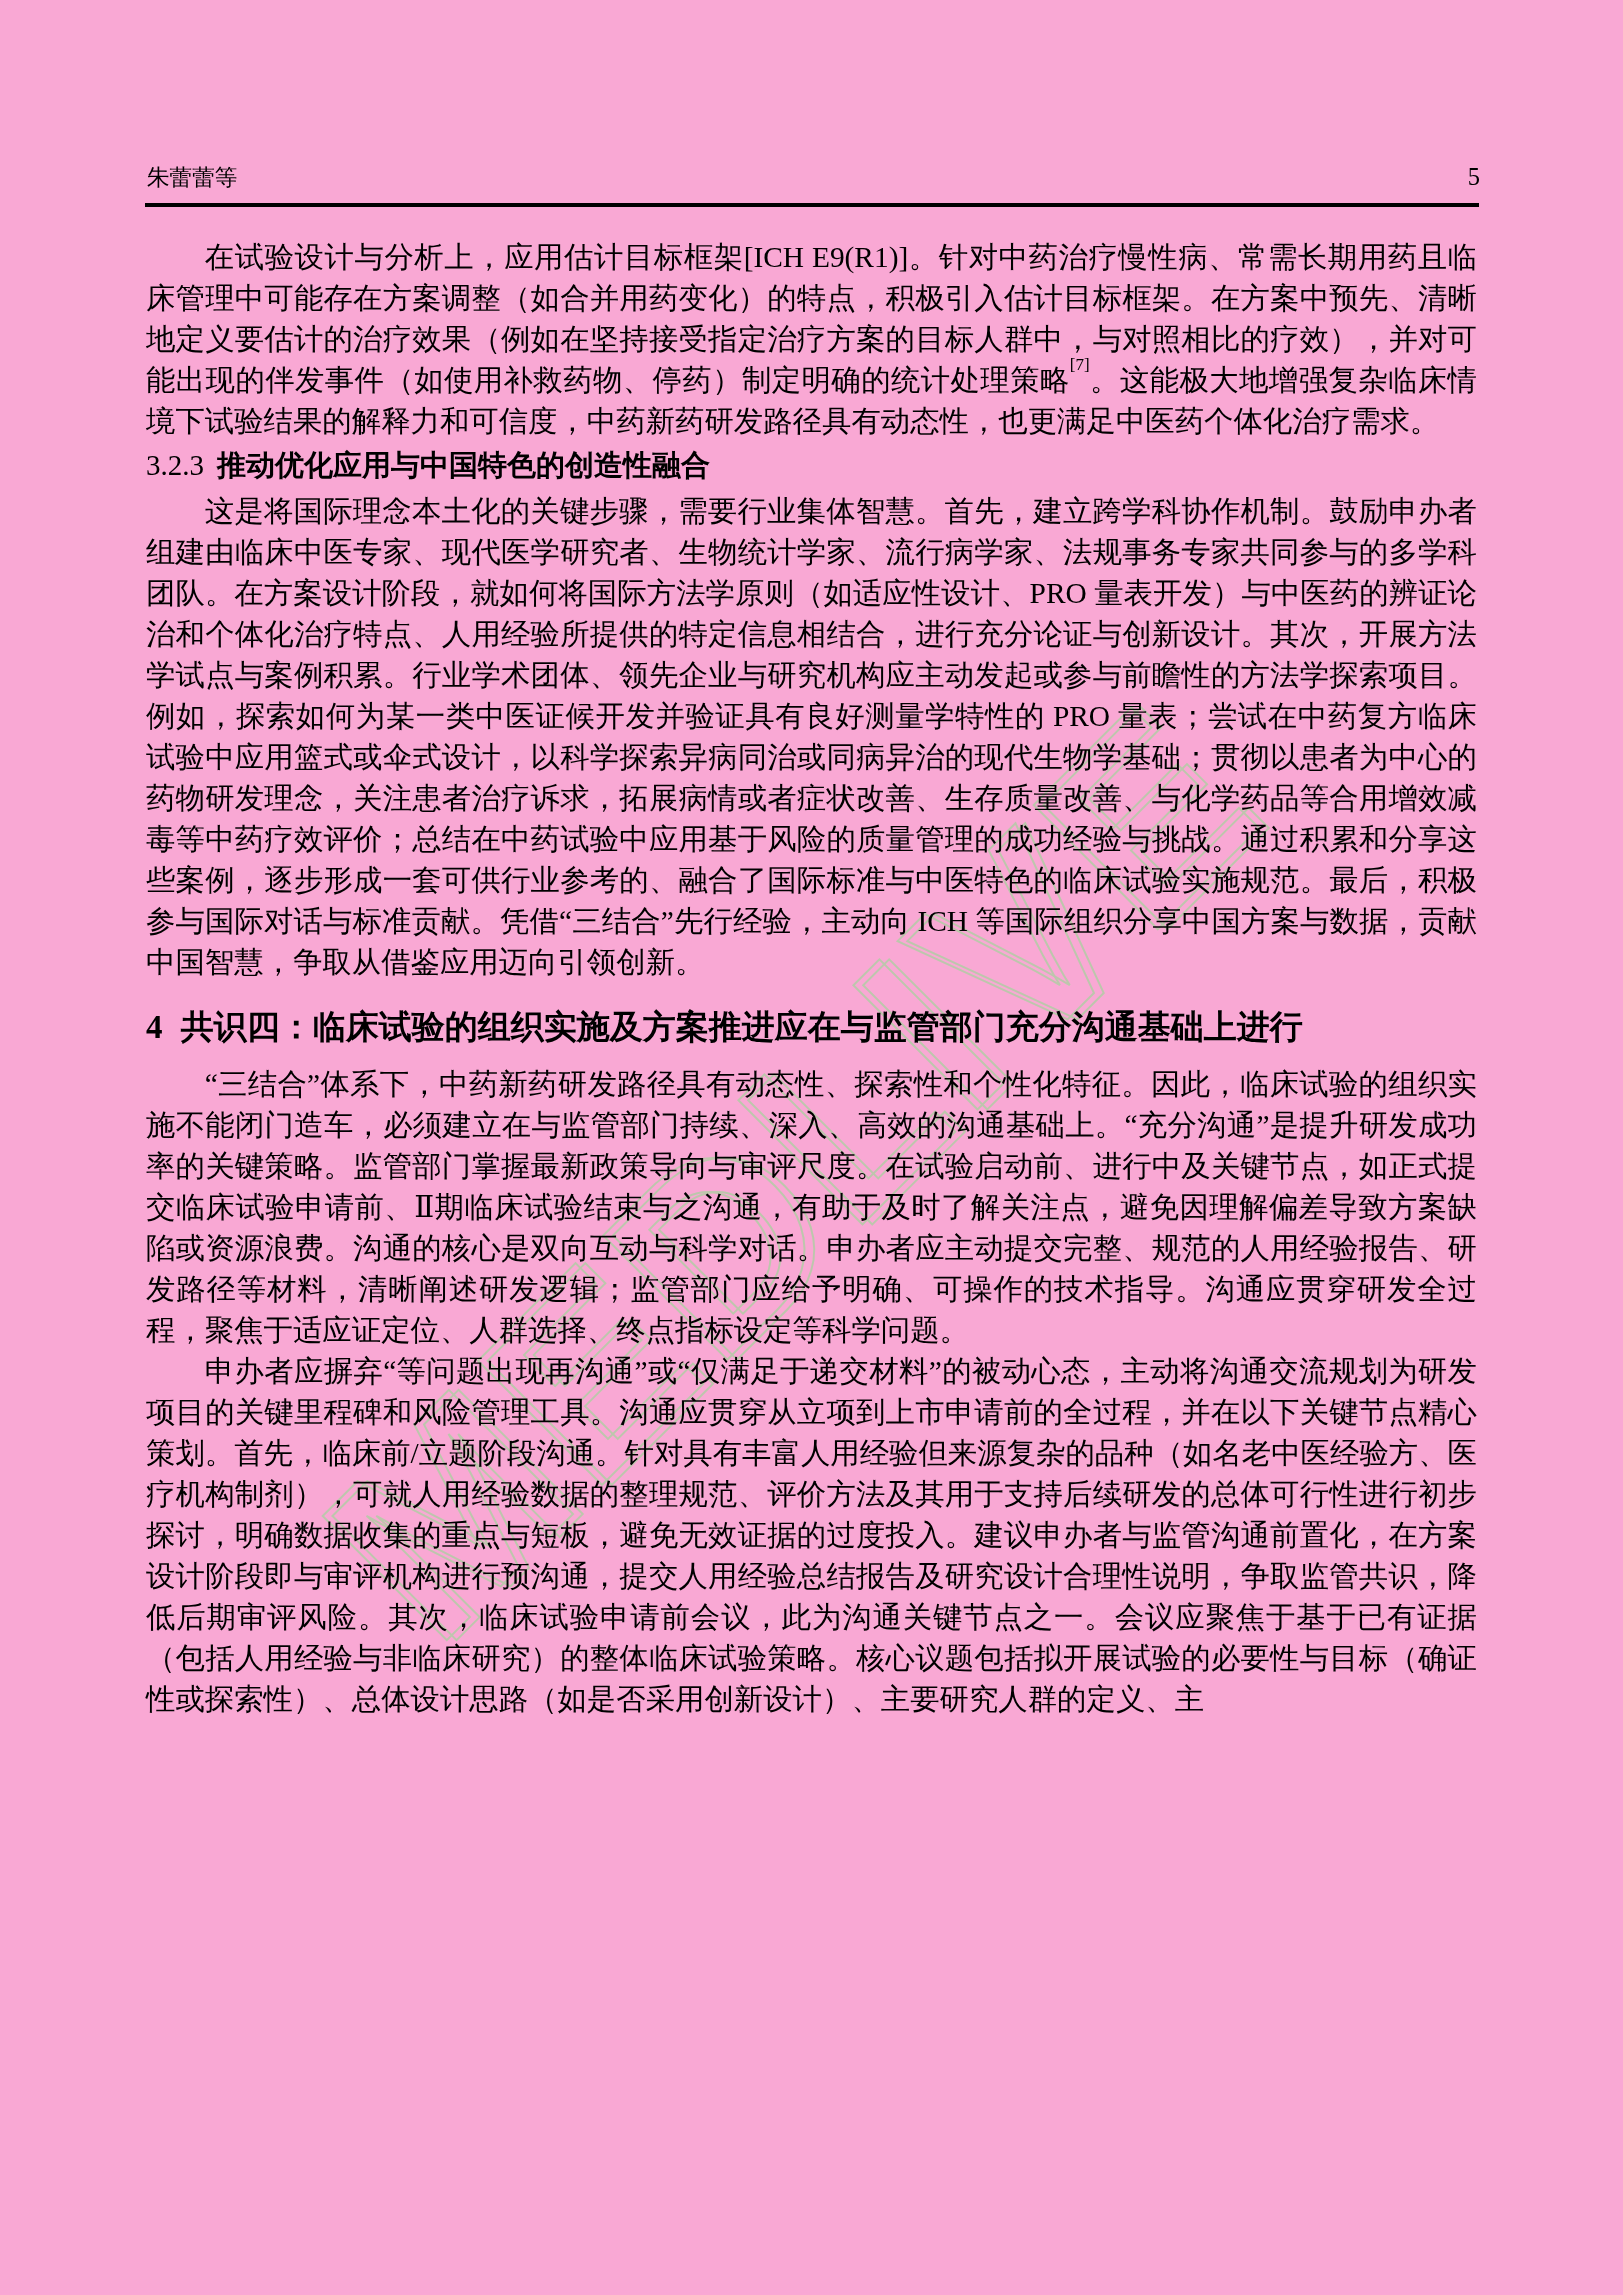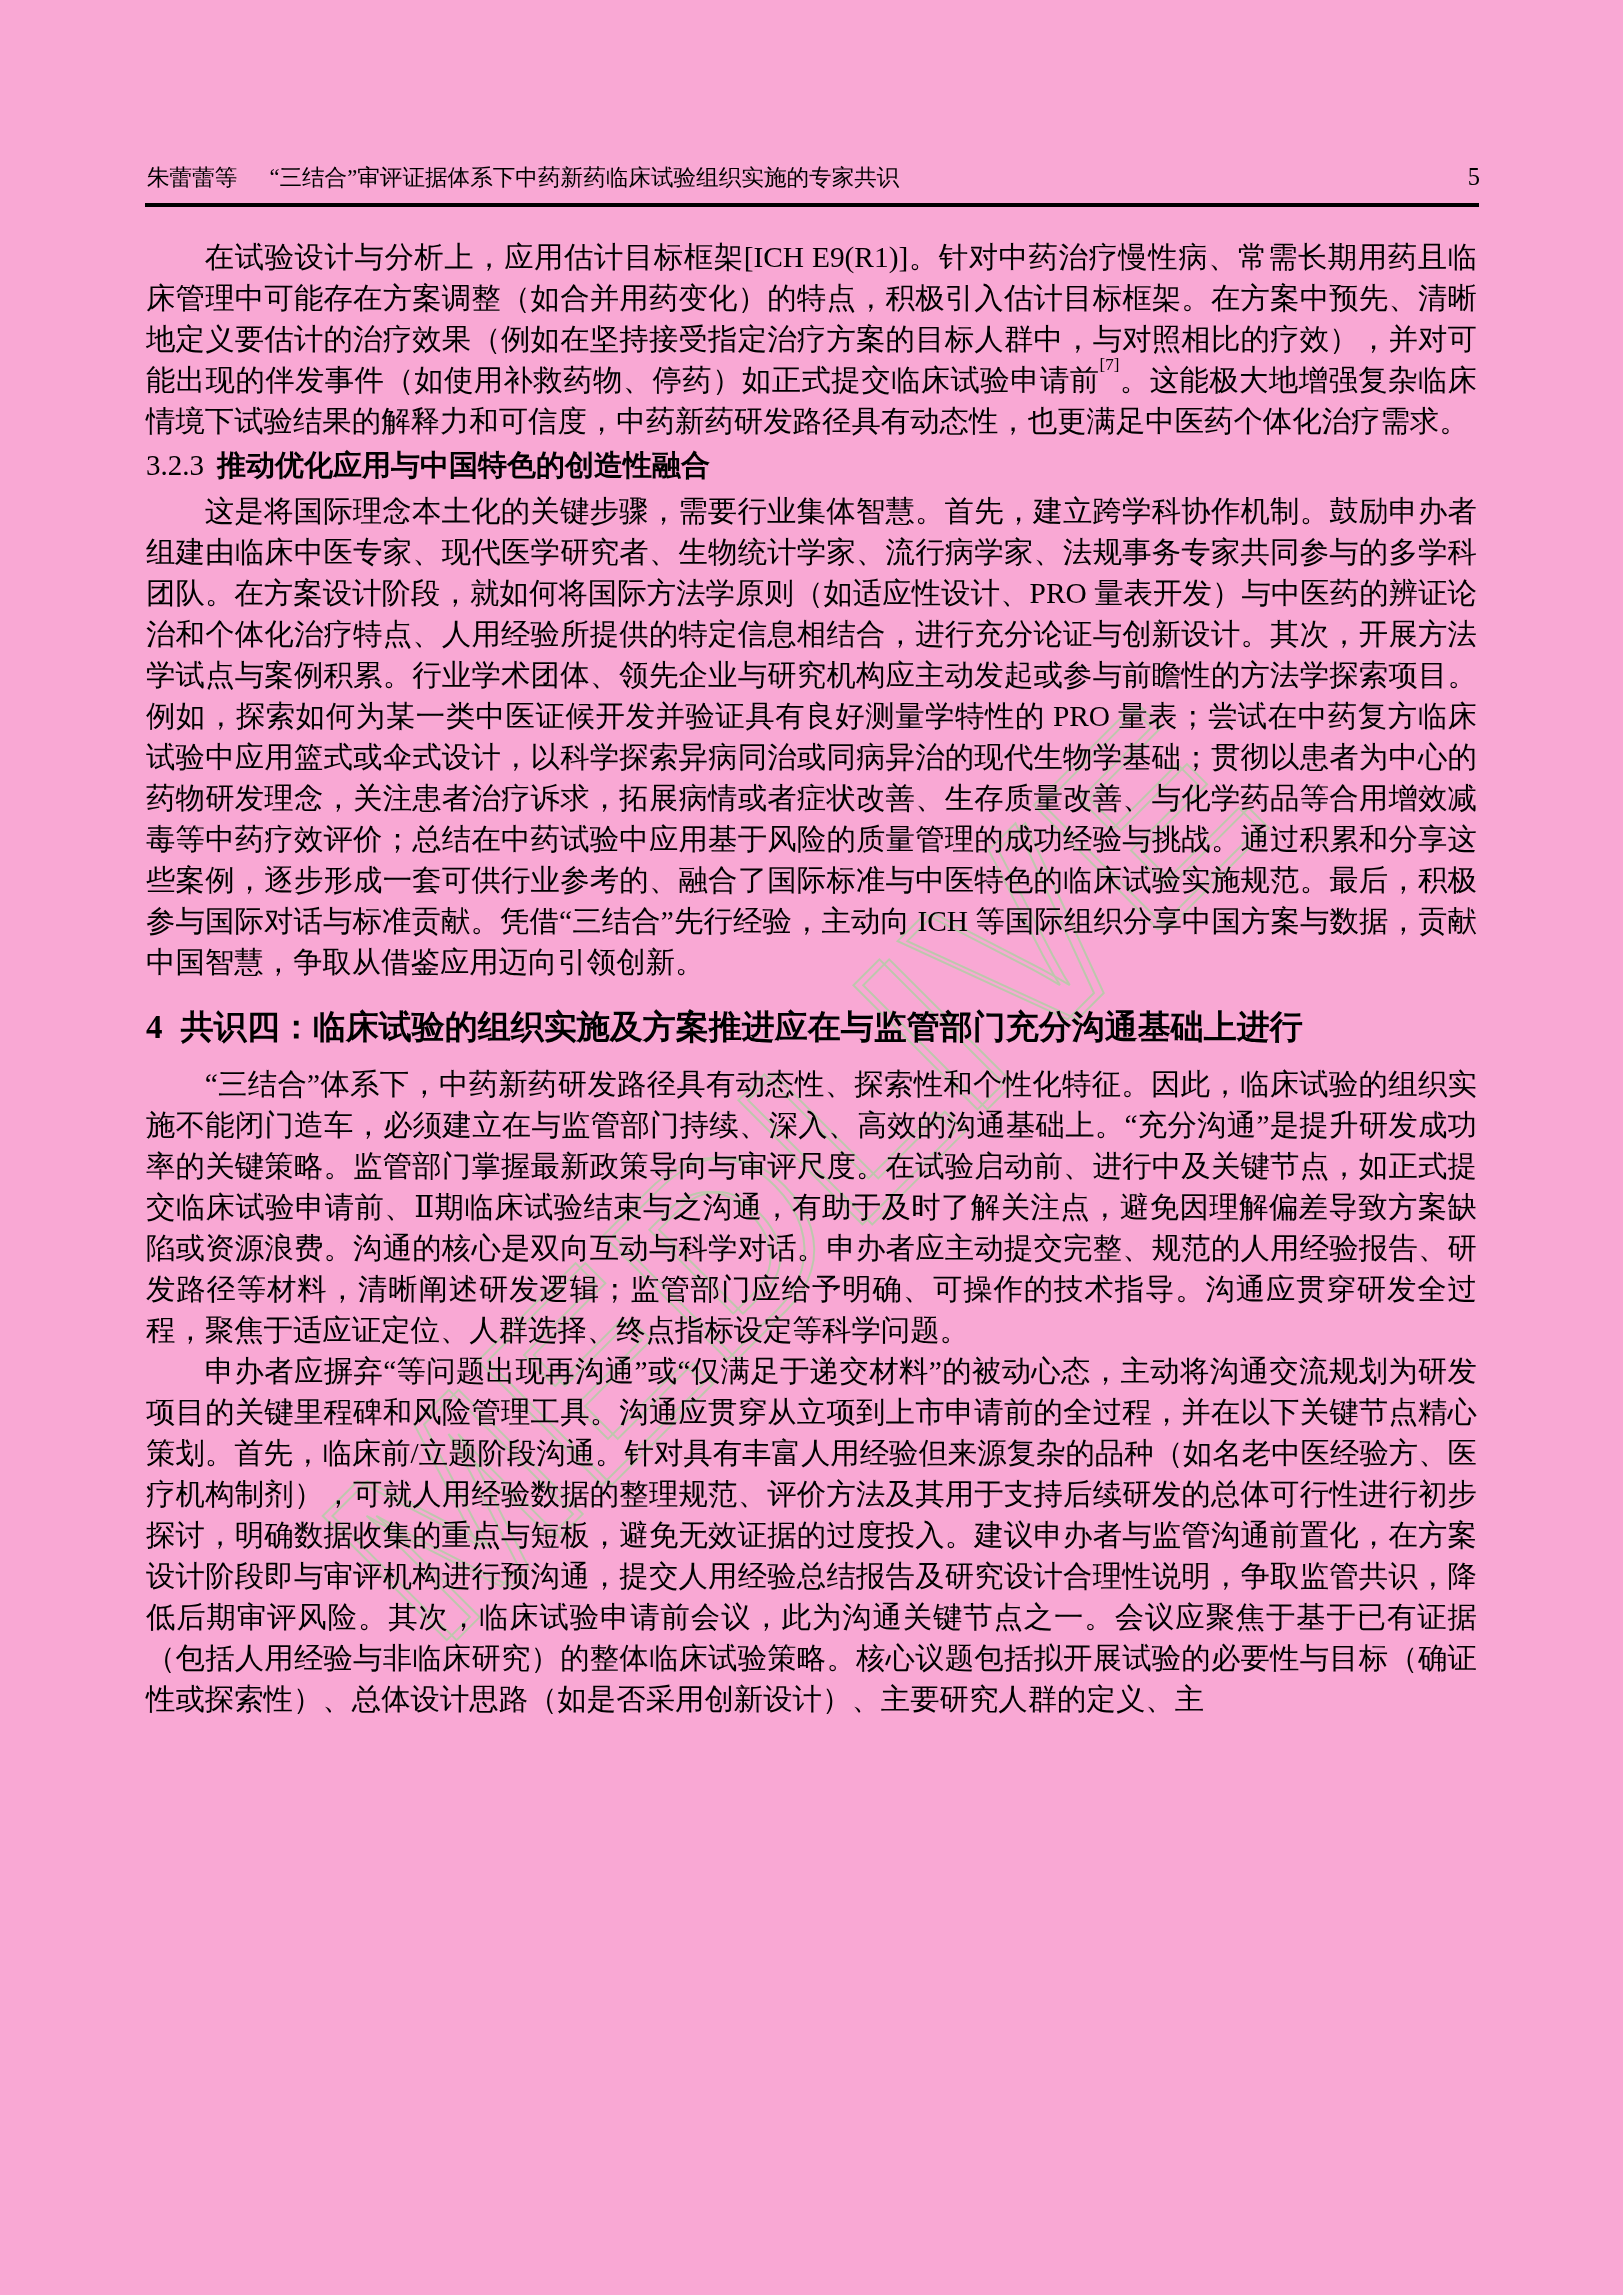--- a/index.html
+++ b/index.html
@@ -63,37 +63,36 @@
   .h1head .num{font-family:"Liberation Serif","DejaVu Serif",serif;font-weight:bold;margin-right:0.55em;}
   .h1head .ht{font-family:"Liberation Sans","DejaVu Sans",sans-serif;font-weight:bold;}
 </style>
 </head>
 <body>
 
 <div class="page">
 
   <header class="pg-header">
     <span class="authors">朱蕾蕾等</span>
-    <span class="rtitle">“三结合”审评证据体系下中药新药临床试验组织实施的专家共识</span>
     <span class="pnum">5</span>
   </header>
 
   <div class="header-rule"></div>
 
   <svg class="watermark" viewBox="0 0 3307 2300" width="1623" height="1129">
     <g stroke-width="4" opacity="0.55" transform="rotate(-45 1653 1150)" stroke="#8de08d">
       <text x="1653" y="1270" text-anchor="middle">MEDLIVE</text>
       <text x="1667" y="1284" text-anchor="middle">MEDLIVE</text>
     </g>
   </svg>
 
   <main class="body">
 
 
-    <p class="para"><span>在试验设计与分析上，应用估计目标框架[ICH E9(R1)]。针对中药治疗慢性病、常需长期用药且临床管理中可能存在方案调整（如合并用药变化）的特点，积极引入估计目标框架。在方案中预先、清晰地定义要估计的治疗效果（例如在坚持接受指定治疗方案的目标人群中，与对照相比的疗效），并对可能出现的伴发事件（如使用补救药物、停药）如正式提交临床试验申请前</span><sup>[7]</sup><span>。这能极大地增强复杂临床情境下试验结果的解释力和可信度，中药新药研发路径具有动态性，也更满足中医药个体化治疗需求。</span></p>
+    <p class="para"><span>在试验设计与分析上，应用估计目标框架[ICH E9(R1)]。针对中药治疗慢性病、常需长期用药且临床管理中可能存在方案调整（如合并用药变化）的特点，积极引入估计目标框架。在方案中预先、清晰地定义要估计的治疗效果（例如在坚持接受指定治疗方案的目标人群中，与对照相比的疗效），并对可能出现的伴发事件（如使用补救药物、停药）制定明确的统计处理策略</span><sup>[7]</sup><span>。这能极大地增强复杂临床情境下试验结果的解释力和可信度，中药新药研发路径具有动态性，也更满足中医药个体化治疗需求。</span></p>
 
     <h3 class="subhead3">
       <span class="num">3.2.3</span><span class="ht">推动优化应用与中国特色的创造性融合</span>
     </h3>
 
     <p class="para"><span>这是将国际理念本土化的关键步骤，需要行业集体智慧。首先，建立跨学科协作机制。鼓励申办者组建由临床中医专家、现代医学研究者、生物统计学家、流行病学家、法规事务专家共同参与的多学科团队。在方案设计阶段，就如何将国际方法学原则（如适应性设计、PRO 量表开发）与中医药的辨证论治和个体化治疗特点、人用经验所提供的特定信息相结合，进行充分论证与创新设计。其次，开展方法学试点与案例积累。行业学术团体、领先企业与研究机构应主动发起或参与前瞻性的方法学探索项目。例如，探索如何为某一类中医证候开发并验证具有良好测量学特性的 PRO 量表；尝试在中药复方临床试验中应用篮式或伞式设计，以科学探索异病同治或同病异治的现代生物学基础；贯彻以患者为中心的药物研发理念，关注患者治疗诉求，拓展病情或者症状改善、生存质量改善、与化学药品等合用增效减毒等中药疗效评价；总结在中药试验中应用基于风险的质量管理的成功经验与挑战。通过积累和分享这些案例，逐步形成一套可供行业参考的、融合了国际标准与中医特色的临床试验实施规范。最后，积极参与国际对话与标准贡献。凭借“三结合”先行经验，主动向 ICH 等国际组织分享中国方案与数据，贡献中国智慧，争取从借鉴应用迈向引领创新。</span></p>
 
     <h2 class="h1head">
       <span class="num">4</span><span class="ht">共识四：临床试验的组织实施及方案推进应在与监管部门充分沟通基础上进行</span>
     </h2>

